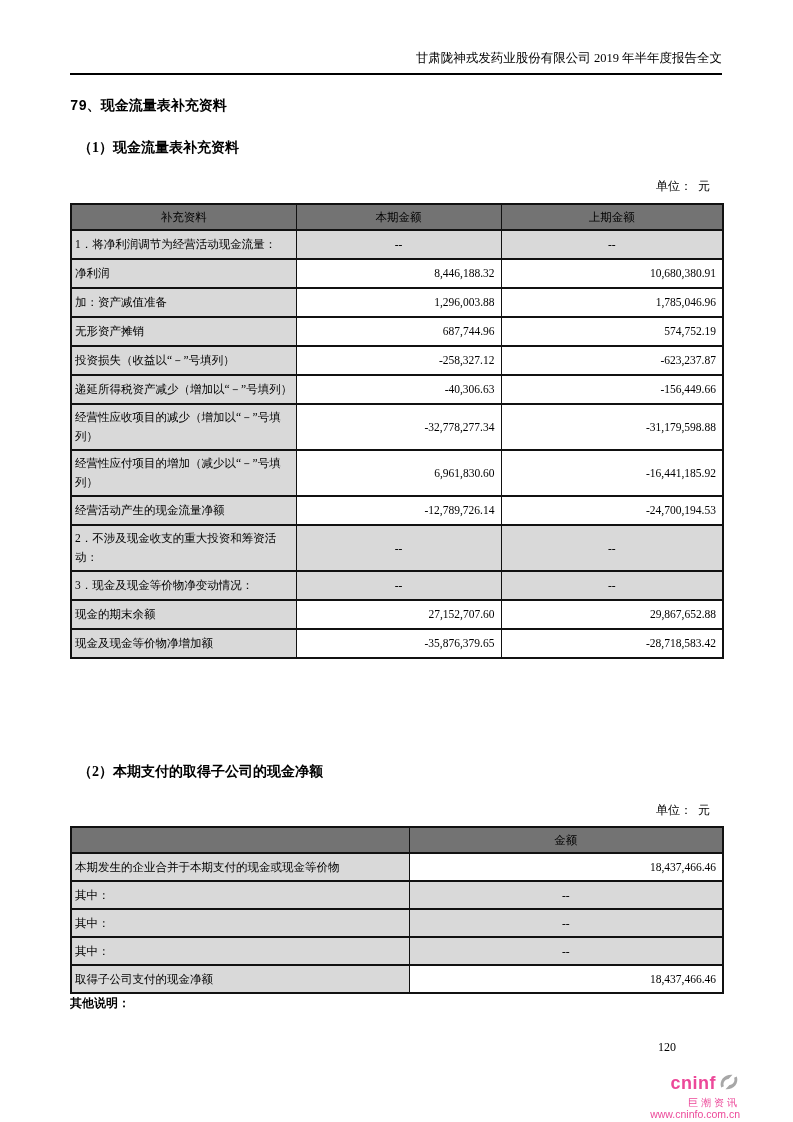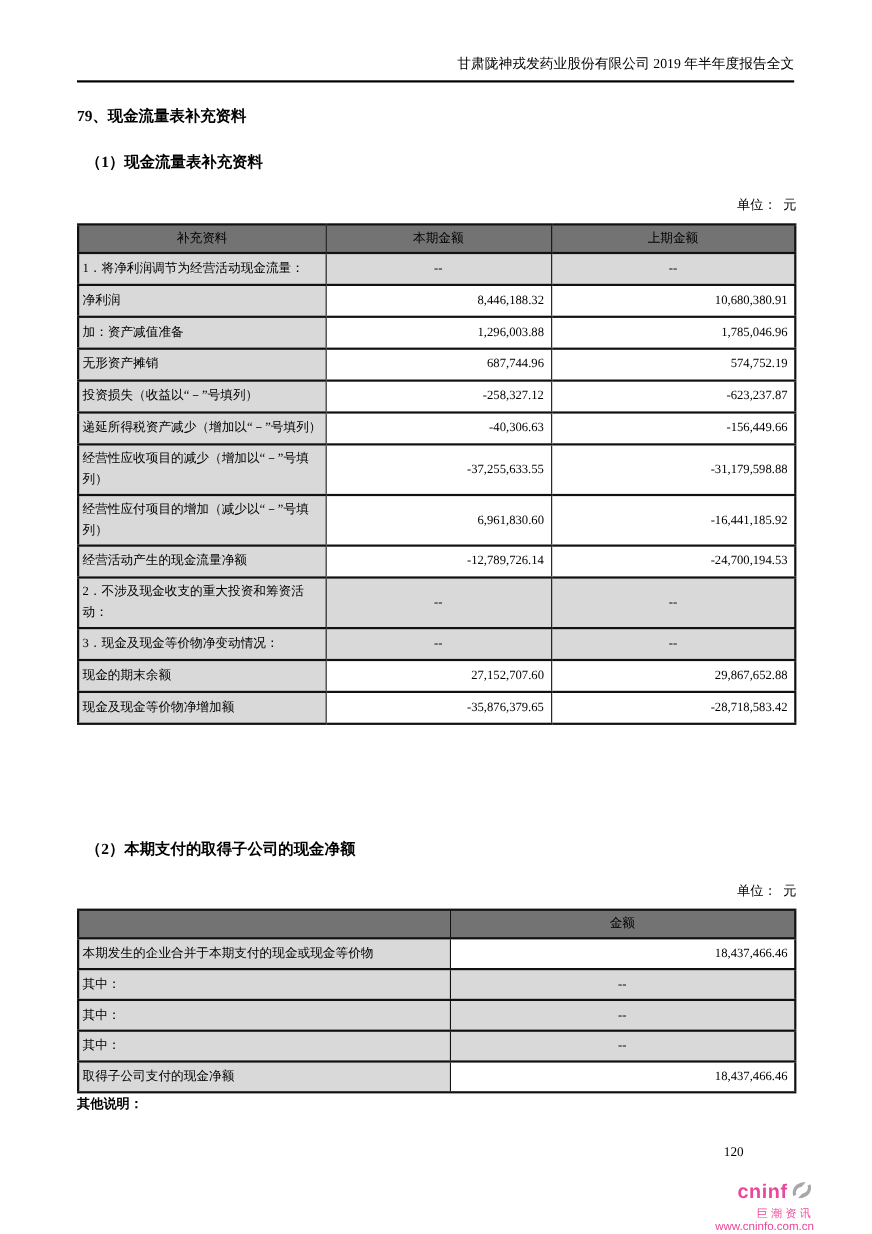--- a/index.html
+++ b/index.html
@@ -20,32 +20,33 @@
     font-size: 12.5px;
     line-height: 16px;
     padding-bottom: 7px;
     border-bottom: 2px solid #000;
   }
   .h1 {
     position: absolute;
     left: 70px; top: 97px;
     font-size: 14px;
     font-weight: bold;
+    font-family: Liberation Mono, monospace;
   }
   .h2 {
     position: absolute;
     left: 78px;
     font-size: 14px;
     font-weight: bold;
   }
   .h2-1 { top: 139px; }
   .h2-2 { top: 763px; }
   .unit {
     position: absolute;
-    left: 72px;
+    left: 58px;
     width: 652px;
     text-align: right;
     font-size: 12px;
     white-space: pre;
   }
   .unit-1 { top: 178px; }
   .unit-2 { top: 802px; }
   table {
     position: absolute;
     left: 70px;
@@ -180,21 +181,21 @@
           <td class="num">-258,327.12</td>
           <td class="num">-623,237.87</td>
         </tr>
         <tr>
           <td class="label">递延所得税资产减少（增加以“－”号填列）</td>
           <td class="num">-40,306.63</td>
           <td class="num">-156,449.66</td>
         </tr>
         <tr>
           <td class="label">经营性应收项目的减少（增加以“－”号填列）</td>
-          <td class="num">-37,255,633.55</td>
+          <td class="num">-32,778,277.34</td>
           <td class="num">-31,179,598.88</td>
         </tr>
         <tr>
           <td class="label">经营性应付项目的增加（减少以“－”号填列）</td>
           <td class="num">6,961,830.60</td>
           <td class="num">-16,441,185.92</td>
         </tr>
         <tr>
           <td class="label">经营活动产生的现金流量净额</td>
           <td class="num">-12,789,726.14</td>

